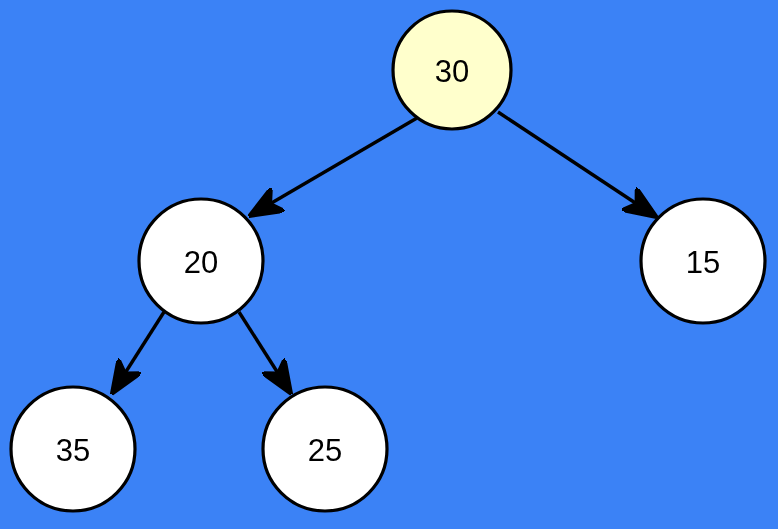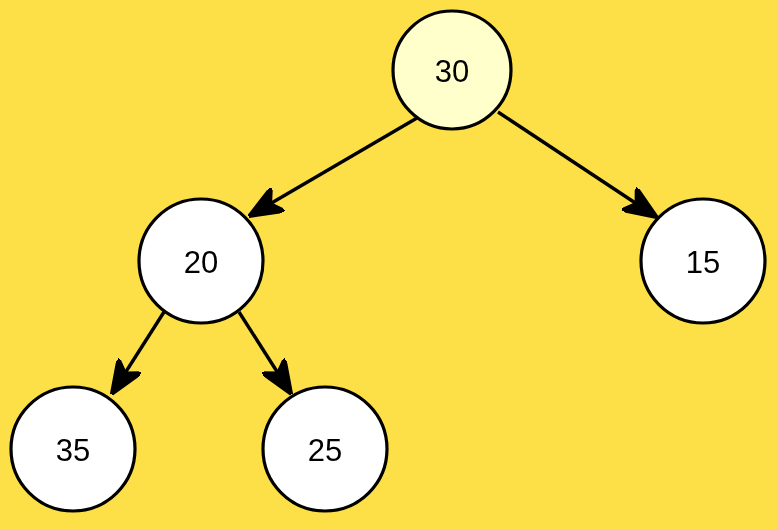--- a/index.html
+++ b/index.html
@@ -7,21 +7,21 @@
     padding: 0;
     background: #ffffff;
   }
   body {
     font-family: "Liberation Sans", sans-serif;
   }
   #canvas-wrap {
     position: relative;
     width: 778px;
     height: 529px;
-    background: #fde047;
+    background: #3b82f6;
     overflow: hidden;
   }
   svg#tree-svg {
     display: block;
     width: 778px;
     height: 529px;
   }
   .node-circle {
     stroke: #000000;
     stroke-width: 3.2;

